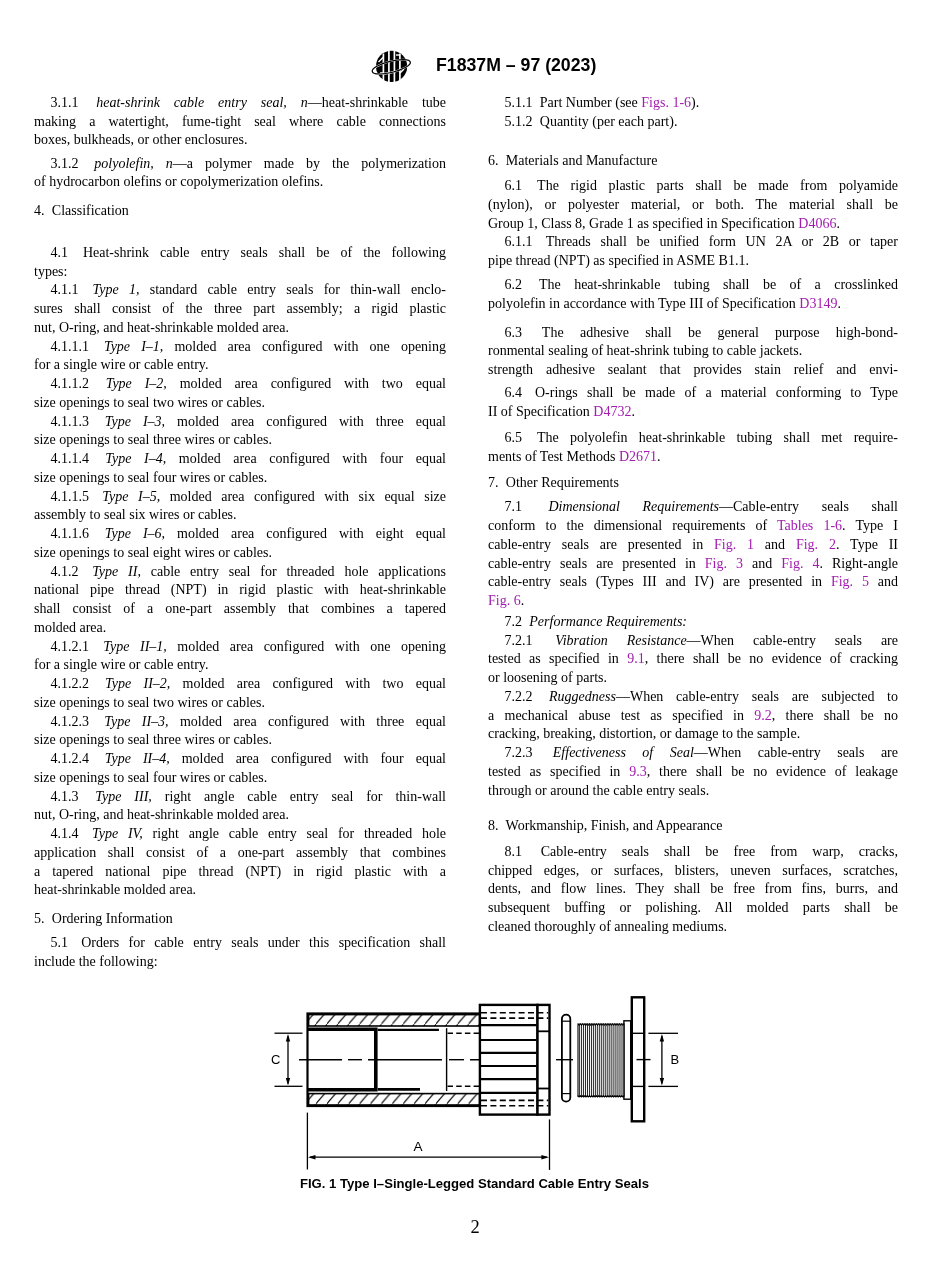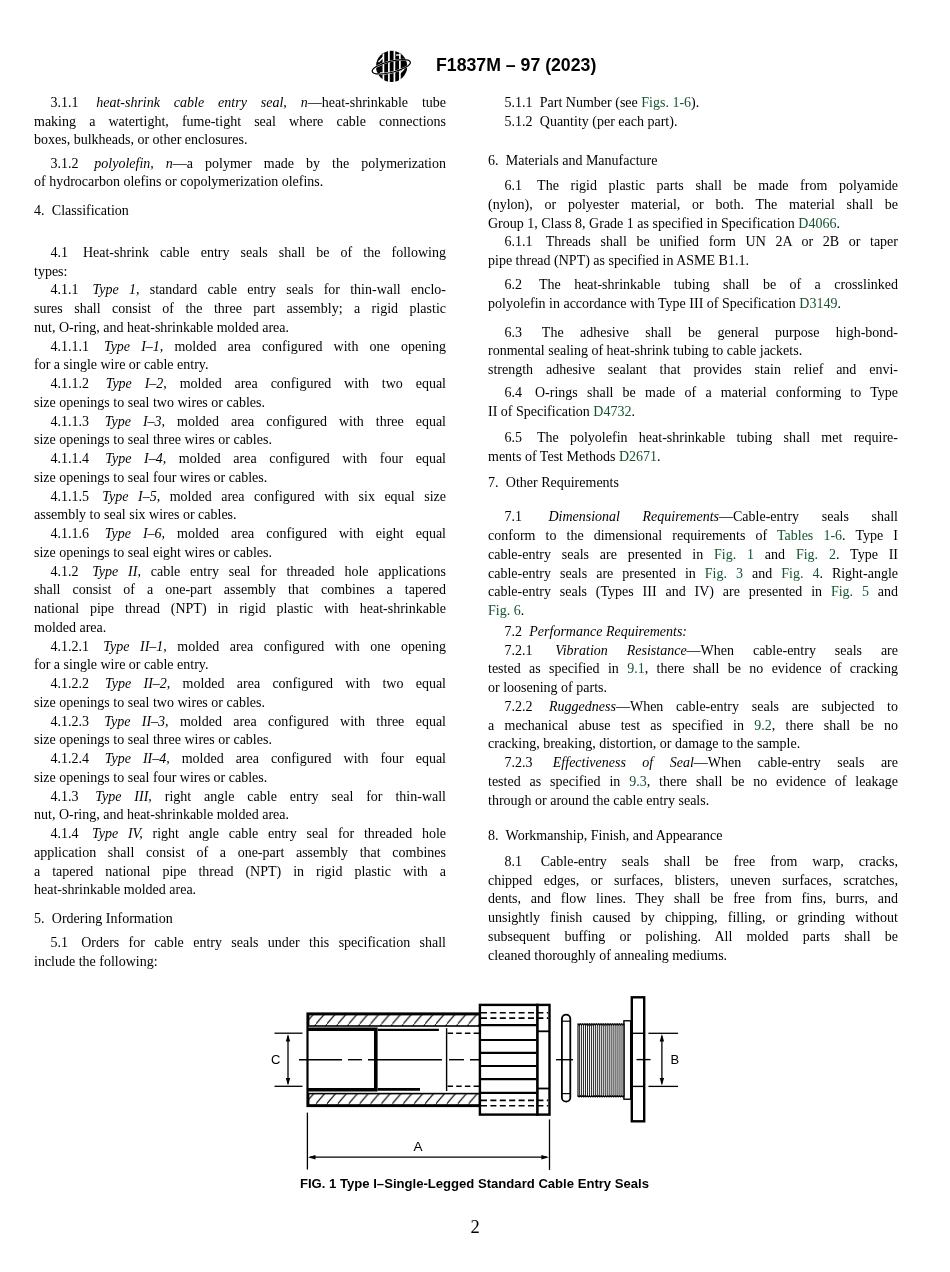--- a/index.html
+++ b/index.html
@@ -3,21 +3,21 @@
 <style>
 * { margin:0; padding:0; box-sizing:border-box; }
 html,body { width:950px; height:1272px; background:#fff; }
 body { position:relative; font-family:"Liberation Serif", serif; color:#000; }
 .col { position:absolute; top:93.9px; width:412px; font-size:14px; line-height:18.75px; }
 .ln { text-align:justify; text-align-last:justify; }
 .ln.last { text-align-last:left; }
 .ln.hd { font-weight:normal; text-align-last:left; }
 .ind { display:inline-block; width:16.5px; }
 .ns { display:inline-block; width:3.8px; }
-.r { color:#14532d; }
+.r { color:#a21caf; }
 i { font-family:"Liberation Serif", serif; }
 .destext { position:absolute; left:419px; top:57.0px; font-family:"Liberation Sans",sans-serif;
   font-weight:bold; font-size:17.7px; line-height:17px; letter-spacing:0;margin-left:17px; }
 .logo { position:absolute; left:368px; top:48px; }
 .fig { position:absolute; left:0; top:985px; }
 .dim { font-family:"Liberation Sans",sans-serif; font-size:13px; fill:#000; }
 .cap { font-family:"Liberation Sans",sans-serif; font-weight:bold; font-size:13.1px; fill:#000; }
 .pageno { position:absolute; left:462px; width:26px; text-align:center; top:1217.7px;
   font-size:18.5px; line-height:18.5px; }
 </style></head>
@@ -77,22 +77,22 @@
 <div class="ln"><span class="ind"></span>4.1.1.4<span class="ns"></span> <i>Type I–4,</i> molded area configured with four equal</div>
 <div class="ln last">size openings to seal four wires or cables.</div>
 
 <div class="ln"><span class="ind"></span>4.1.1.5<span class="ns"></span> <i>Type I–5,</i> molded area configured with six equal size</div>
 <div class="ln last">assembly to seal six wires or cables.</div>
 
 <div class="ln"><span class="ind"></span>4.1.1.6<span class="ns"></span> <i>Type I–6,</i> molded area configured with eight equal</div>
 <div class="ln last">size openings to seal eight wires or cables.</div>
 
 <div class="ln"><span class="ind"></span>4.1.2<span class="ns"></span> <i>Type II,</i> cable entry seal for threaded hole applications</div>
+<div class="ln">national pipe thread (NPT) in rigid plastic with heat-shrinkable</div>
 <div class="ln">shall consist of a one-part assembly that combines a tapered</div>
-<div class="ln">national pipe thread (NPT) in rigid plastic with heat-shrinkable</div>
 <div class="ln last">molded area.</div>
 
 <div class="ln"><span class="ind"></span>4.1.2.1<span class="ns"></span> <i>Type II–1,</i> molded area configured with one opening</div>
 <div class="ln last">for a single wire or cable entry.</div>
 
 <div class="ln"><span class="ind"></span>4.1.2.2<span class="ns"></span> <i>Type II–2,</i> molded area configured with two equal</div>
 <div class="ln last">size openings to seal two wires or cables.</div>
 
 <div class="ln"><span class="ind"></span>4.1.2.3<span class="ns"></span> <i>Type II–3,</i> molded area configured with three equal</div>
 <div class="ln last">size openings to seal three wires or cables.</div>
@@ -137,21 +137,21 @@
 <div class="ln">strength adhesive sealant that provides stain relief and envi-</div>
 
 <div class="ln" style="margin-top:4.2px"><span class="ind"></span>6.4<span class="ns"></span> O-rings shall be made of a material conforming to Type</div>
 <div class="ln last">II of Specification <span class="r">D4732</span>.</div>
 
 <div class="ln" style="margin-top:7.7px"><span class="ind"></span>6.5<span class="ns"></span> The polyolefin heat-shrinkable tubing shall met require-</div>
 <div class="ln last">ments of Test Methods <span class="r">D2671</span>.</div>
 
 <div class="ln hd" style="margin-top:7px">7.<span class="ns"></span> Other Requirements</div>
 
-<div class="ln" style="margin-top:16px"><span class="ind"></span>7.1<span class="ns"></span> <i>Dimensional Requirements</i>—Cable-entry seals shall</div>
+<div class="ln" style="margin-top:6px"><span class="ind"></span>7.1<span class="ns"></span> <i>Dimensional Requirements</i>—Cable-entry seals shall</div>
 <div class="ln">conform to the dimensional requirements of <span class="r">Tables 1-6</span>. Type I</div>
 <div class="ln">cable-entry seals are presented in <span class="r">Fig. 1</span> and <span class="r">Fig. 2</span>. Type II</div>
 <div class="ln">cable-entry seals are presented in <span class="r">Fig. 3</span> and <span class="r">Fig. 4</span>. Right-angle</div>
 <div class="ln">cable-entry seals (Types III and IV) are presented in <span class="r">Fig. 5</span> and</div>
 <div class="ln last"><span class="r">Fig. 6</span>.</div>
 
 <div class="ln last" style="margin-top:2px"><span class="ind"></span>7.2<span class="ns"></span> <i>Performance Requirements:</i></div>
 
 <div class="ln"><span class="ind"></span>7.2.1<span class="ns"></span> <i>Vibration Resistance</i>—When cable-entry seals are</div>
 <div class="ln">tested as specified in <span class="r">9.1</span>, there shall be no evidence of cracking</div>
@@ -163,21 +163,20 @@
 
 <div class="ln"><span class="ind"></span>7.2.3<span class="ns"></span> <i>Effectiveness of Seal</i>—When cable-entry seals are</div>
 <div class="ln">tested as specified in <span class="r">9.3</span>, there shall be no evidence of leakage</div>
 <div class="ln last">through or around the cable entry seals.</div>
 
 <div class="ln hd" style="margin-top:16.2px">8.<span class="ns"></span> Workmanship, Finish, and Appearance</div>
 
 <div class="ln" style="margin-top:7.55px"><span class="ind"></span>8.1<span class="ns"></span> Cable-entry seals shall be free from warp, cracks,</div>
 <div class="ln">chipped edges, or surfaces, blisters, uneven surfaces, scratches,</div>
 <div class="ln">dents, and flow lines. They shall be free from fins, burrs, and</div>
-<div class="ln">unsightly finish caused by chipping, filling, or grinding without</div>
 <div class="ln">subsequent buffing or polishing. All molded parts shall be</div>
 <div class="ln last">cleaned thoroughly of annealing mediums.</div>
 </div>
 
 <svg class="fig" width="950" height="287" viewBox="0 985 950 287">
 <defs>
 <pattern id="hat" width="10.9" height="13.3" patternUnits="userSpaceOnUse">
 <path d="M-2,15.3 L12.9,-2" stroke="#000" stroke-width="1.15" fill="none"></path>
 </pattern>
 </defs>

